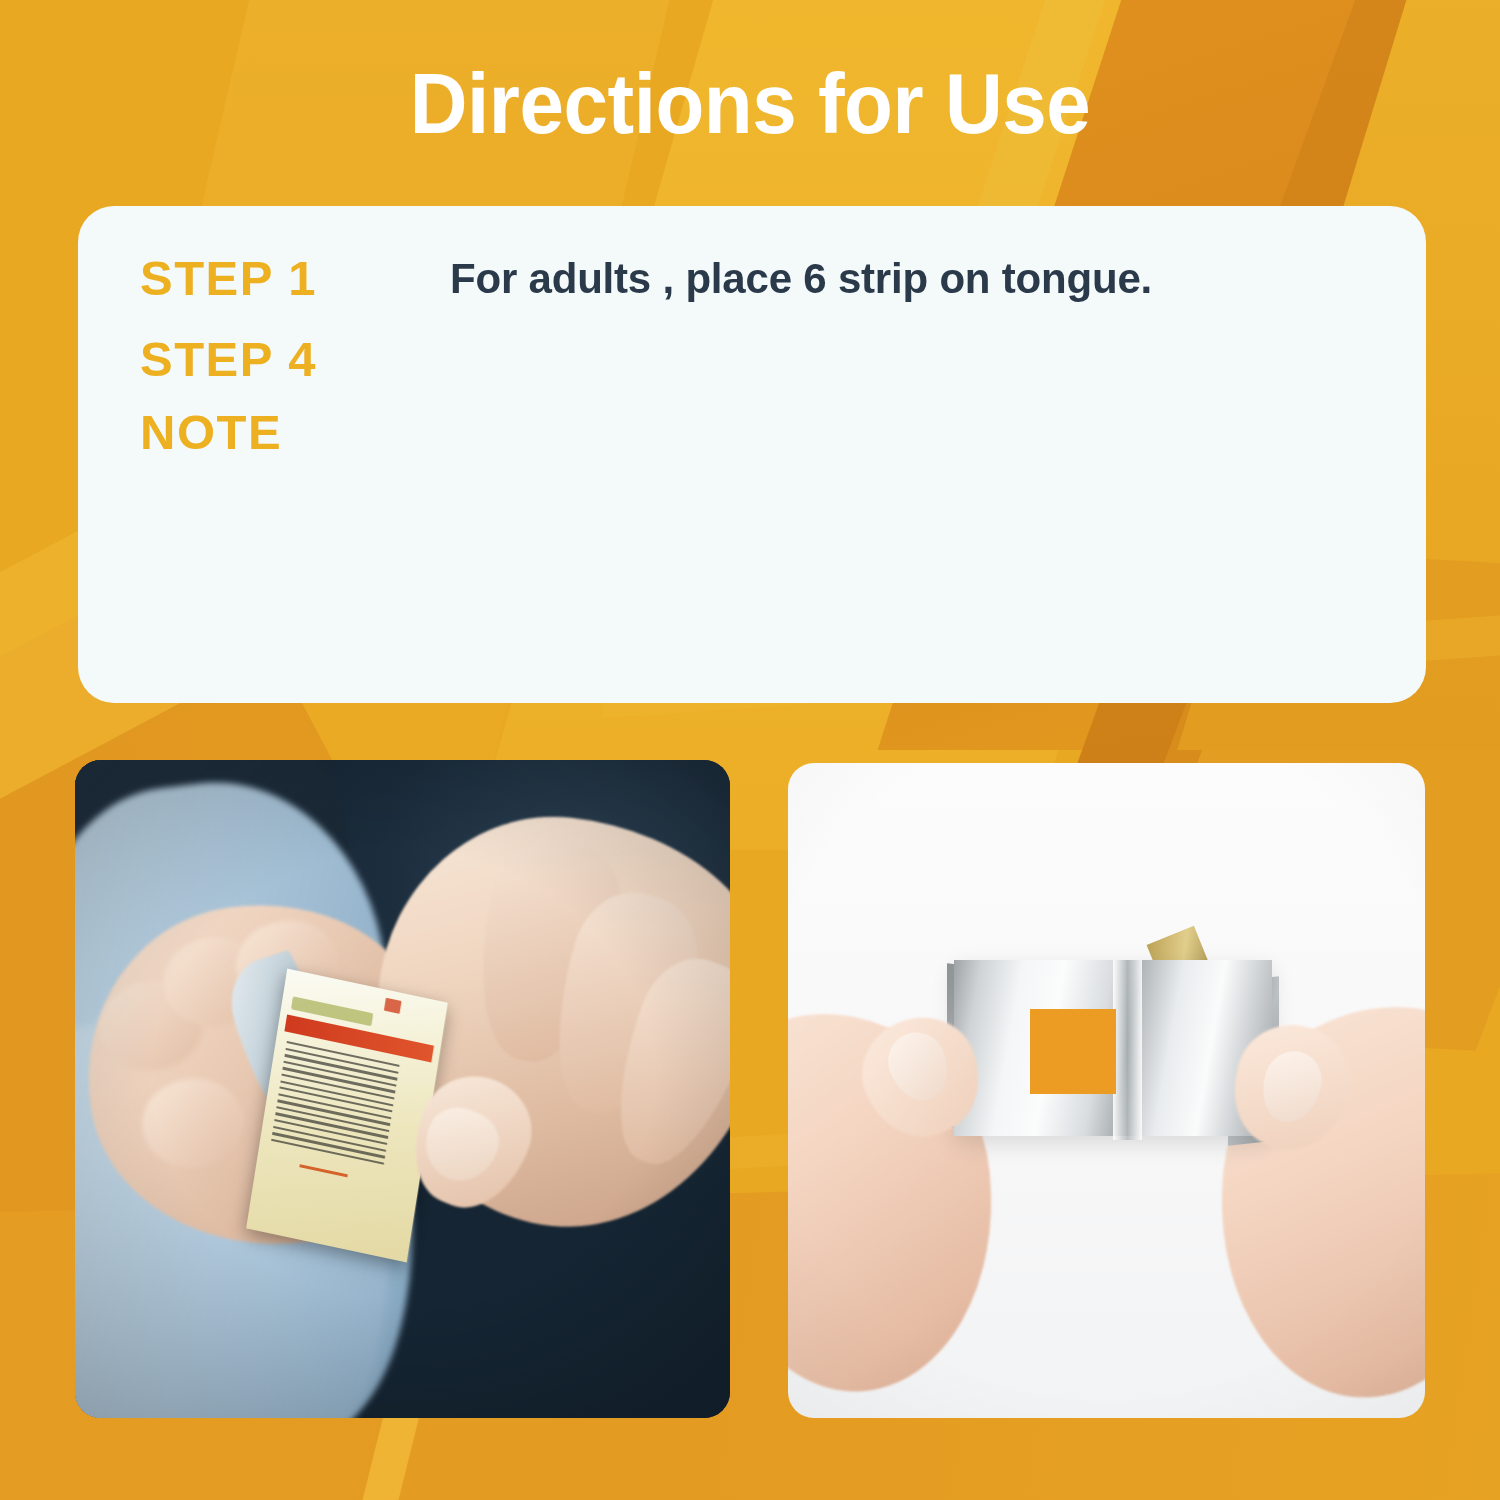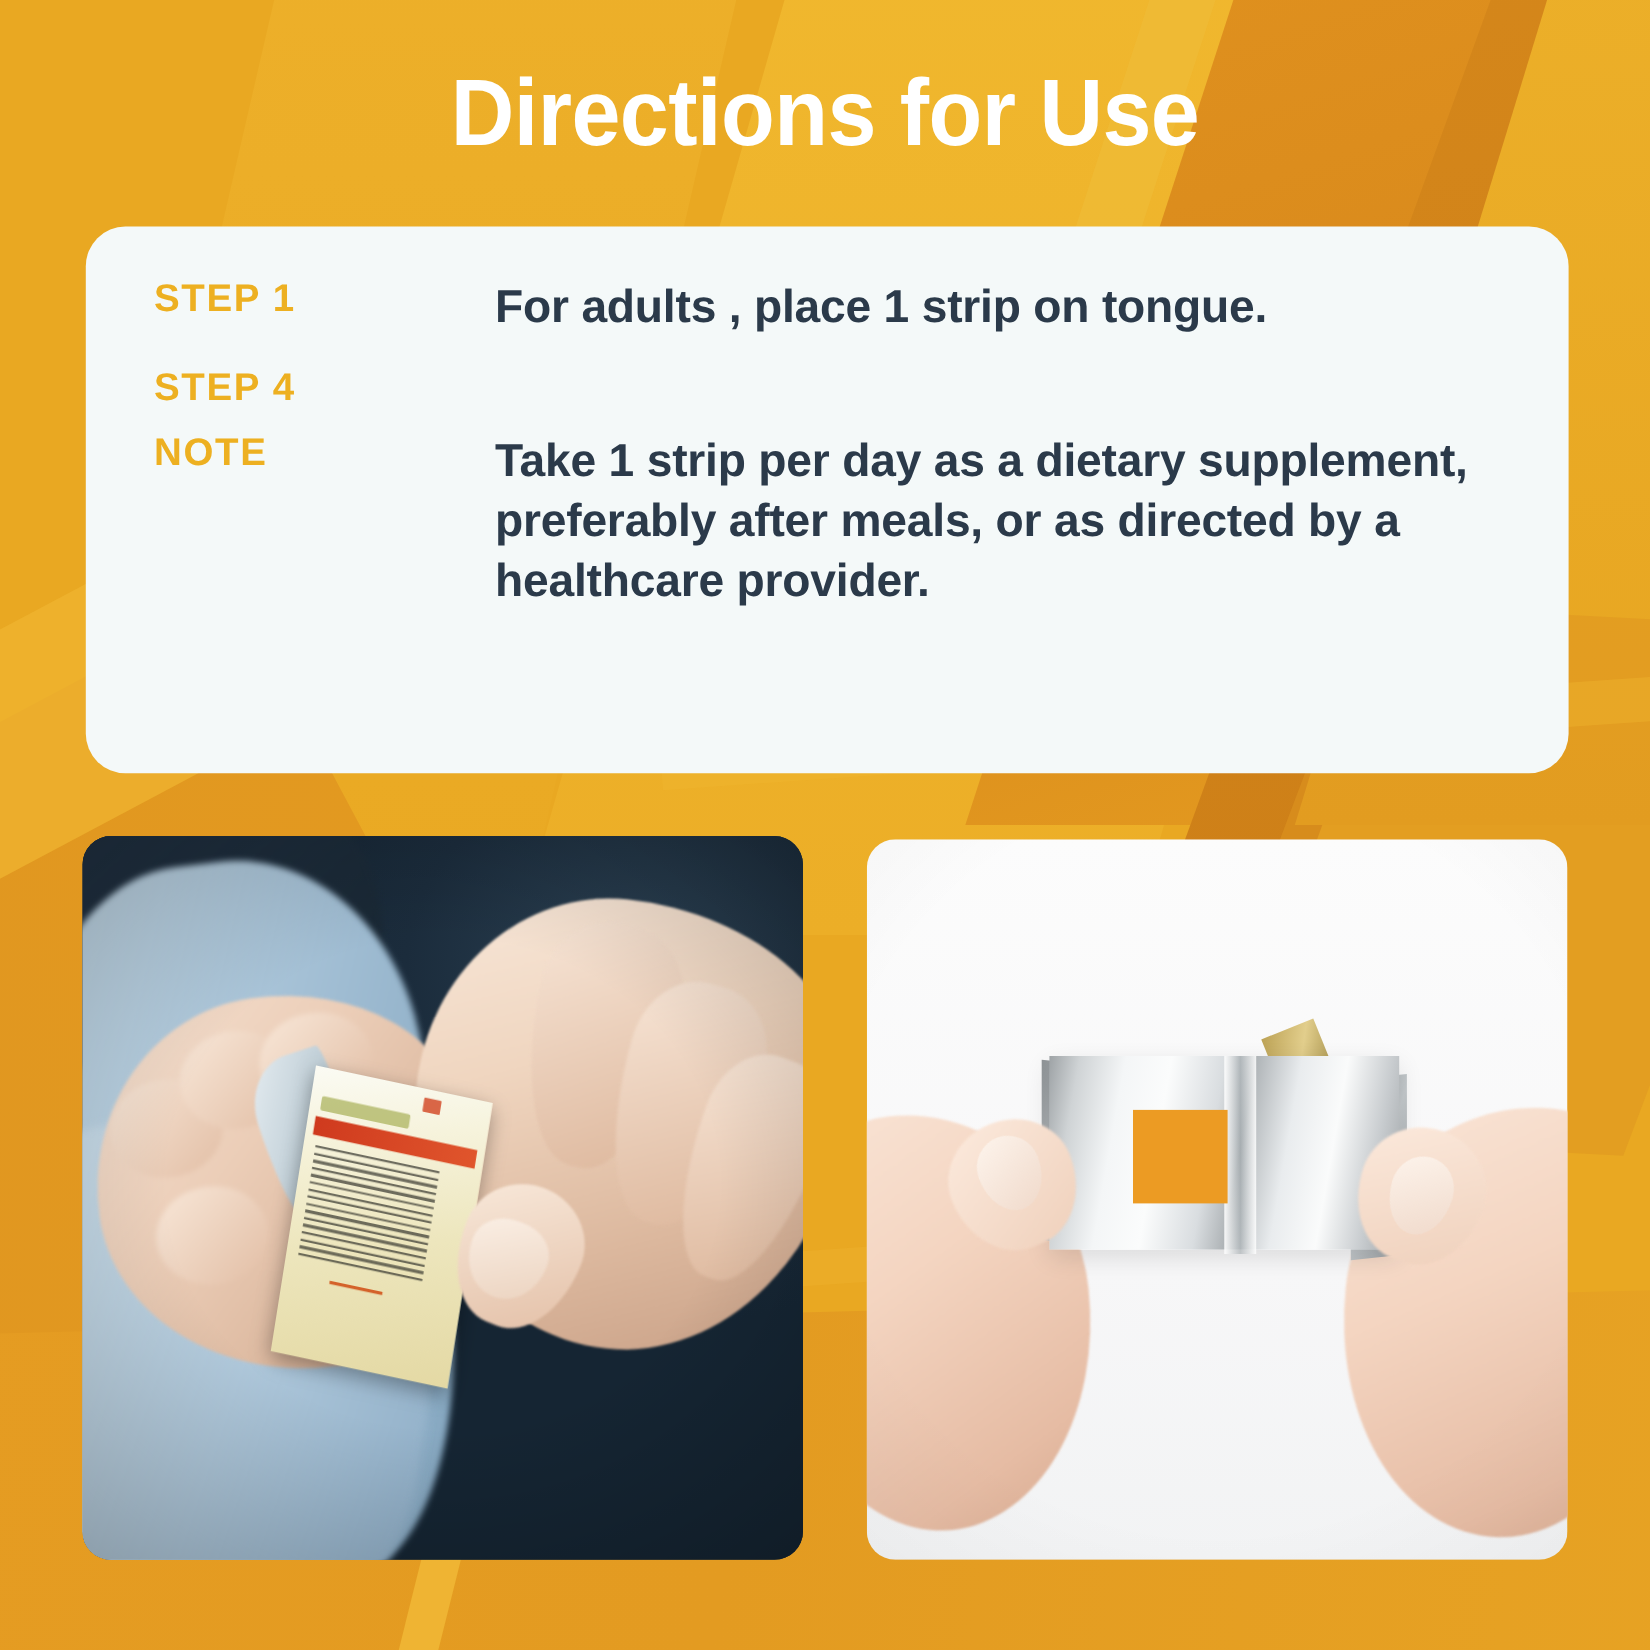--- a/index.html
+++ b/index.html
@@ -100,21 +100,21 @@
     left:78px; top:206px; width:1348px; height:497px;
     background:#F4F9F9;
     border-radius:36px;
     padding:46px 36px 0 62px;
   }
   .row { display:flex; align-items:flex-start; margin-bottom:26px; }
   .row:last-child { margin-bottom:17px; }
   .row-label {
     width:310px; flex:0 0 310px;
     color:#EDB021;
-    font-size:35px;
+    font-size:49px;
     font-weight:bold;
     letter-spacing:1.5px;
     line-height:1.0;
     padding-top:2px;
   }
   .row-text {
     color:#2B3A4A;
     font-size:42px;
     font-weight:bold;
     line-height:1.30;
@@ -345,30 +345,29 @@
   <div class="layer wedge-bottom"></div>
   <div class="layer streak-bottom"></div>
 </div>
 
 <h1 id="title">Directions for Use</h1>
 
 <div id="card">
 
   <div class="row">
     <div class="row-label">STEP 1</div>
-    <div class="row-text">For adults , place 1 strip on tongue.</div>
+    <div class="row-text">For adults , place 6 strip on tongue.</div>
   </div>
 
   <div class="row row-2">
     <div class="row-label">STEP 4</div>
   </div>
 
   <div class="row">
     <div class="row-label">NOTE</div>
-    <div class="row-text">Take 1 strip per day as a dietary supplement, preferably after meals, or as directed by a healthcare provider.</div>
   </div>
 
 </div>
 
 <div class="photo" id="photo-left">
   <div class="ph-inner">
     <div class="lp-bg"></div>
     <div class="lp-sleeve"></div>
     <div class="lp-shirt"></div>
     <div class="lp-shirt2"></div>

